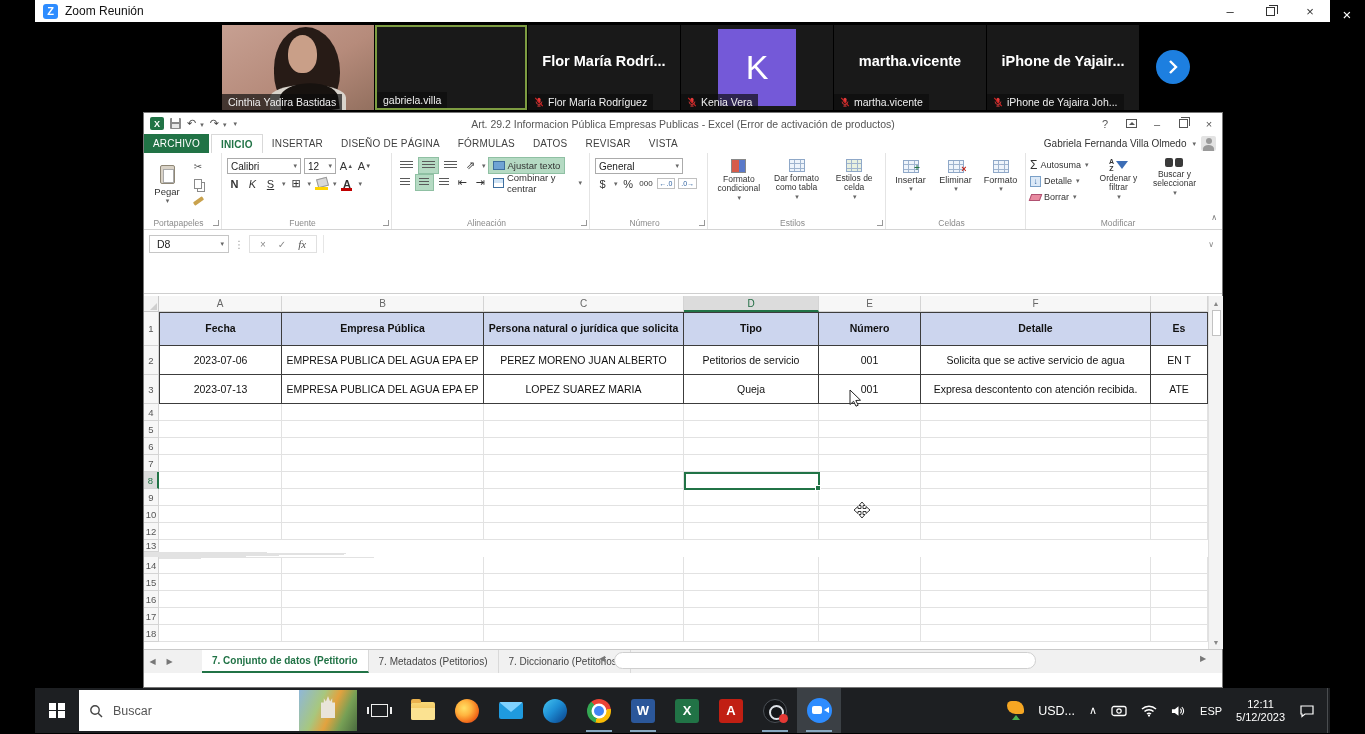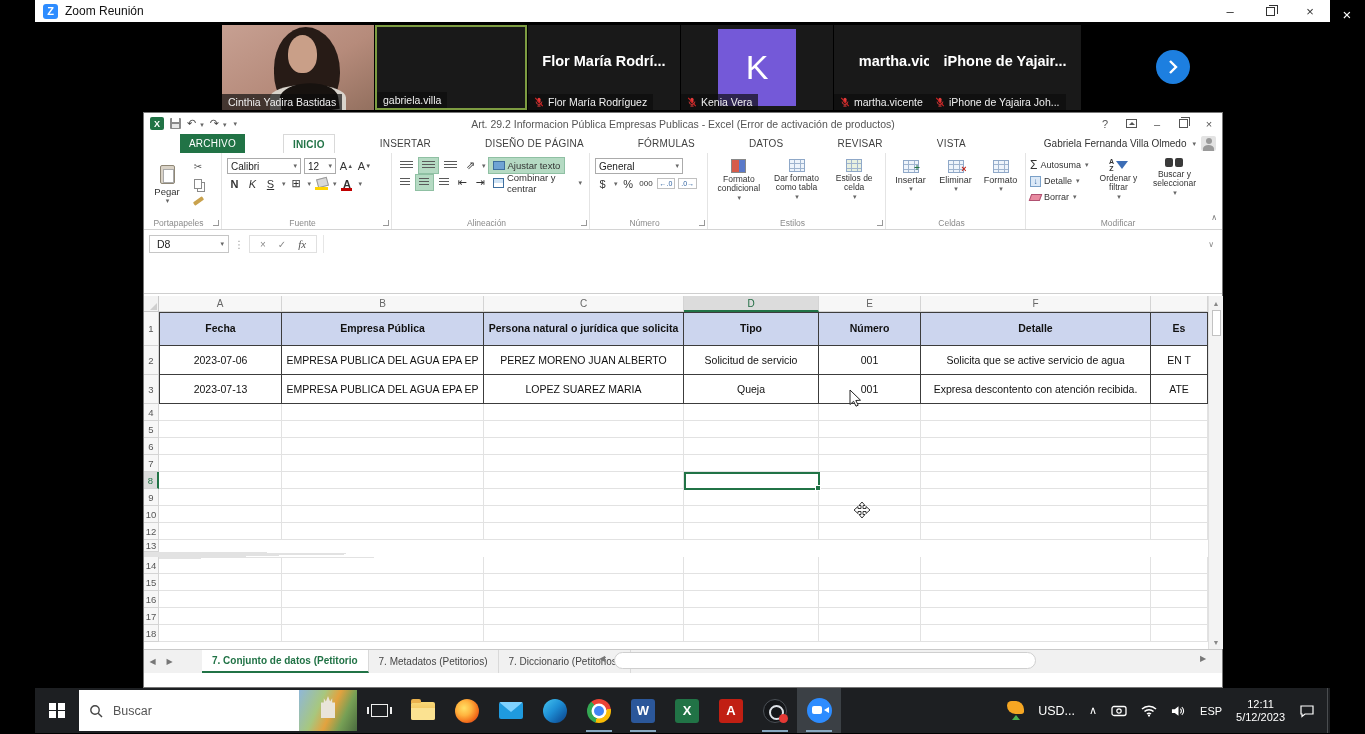--- a/index.html
+++ b/index.html
@@ -41,21 +41,21 @@
   .floppy::after{content:"";position:absolute;left:2px;bottom:1px;width:7px;height:4px;background:#e8e8e8;}
   .xl-title{position:absolute;left:0;right:0;top:0;height:21px;display:flex;align-items:center;justify-content:center;font-size:10.5px;color:#555;pointer-events:none;}
   .xl-ctrl{margin-left:auto;display:flex;align-items:center;height:100%;color:#555;}
   .xlbtn{width:26px;height:100%;display:flex;align-items:center;justify-content:center;font-size:11px;}
   .ribopt{width:11px;height:9px;border:1px solid #555;position:relative;}
   .ribopt::after{content:"";position:absolute;left:2px;top:2px;border-left:3px solid transparent;border-right:3px solid transparent;border-bottom:3px solid #555;}
   .xsmall{width:9px;height:9px;border:1px solid #555;position:relative;}
   .xsmall::before{content:"";position:absolute;left:1px;top:-3px;width:8px;height:8px;border:1px solid #555;border-left:none;border-bottom:none;}
 
   .xl-tabs{left:0;top:21px;width:100%;height:19px;display:flex;align-items:stretch;background:#fff;font-size:10px;}
-  .mtab{display:flex;align-items:center;padding:0 9px;color:#3f3f3f;letter-spacing:.2px;margin-left:36px;}
+  .mtab{display:flex;align-items:center;padding:0 9px;color:#3f3f3f;letter-spacing:.2px;}
   .mtab.file{background:#217346;color:#fff;margin-right:2px;}
   .mtab.on{color:#217346;border:1px solid #d9d9d9;border-bottom:none;background:#fff;font-weight:bold;}
   .account{margin-left:auto;display:flex;align-items:center;gap:5px;font-size:10px;color:#333;padding-right:6px;}
   .avatar{width:15px;height:15px;border-radius:2px;background:#e3e3e3;position:relative;overflow:hidden;}
   .avatar::before{content:"";position:absolute;left:4.5px;top:2px;width:6px;height:6px;border-radius:50%;background:#9a9a9a;}
   .avatar::after{content:"";position:absolute;left:2px;top:9px;width:11px;height:7px;border-radius:50% 50% 0 0;background:#9a9a9a;}
 
   
   .ribbon{left:0;top:40px;width:100%;height:77px;display:flex;background:#fff;border-bottom:1px solid #d4d4d4;}
   .grp{position:relative;border-right:1px solid #e4e4e4;padding:3px 4px 14px 4px;overflow:hidden;flex:none;}
@@ -268,21 +268,21 @@
     <span class="nm">
       <svg width="10" height="10" viewBox="0 0 12 12">
           <rect x="4.2" y="1" width="3.6" height="6" rx="1.8" fill="#e23b3b"></rect>
           <path d="M2.5 5.5 A3.5 3.5 0 0 0 9.5 5.5" stroke="#e23b3b" fill="none"></path>
           <path d="M6 9 V11 M4 11 H8" stroke="#e23b3b"></path>
           <path d="M1.5 1 L10.5 11" stroke="#c22" stroke-width="1.4"></path>
         </svg>
       <span>martha.vicente</span>
     </span>
   </div>
-  <div class="tile" style="left:929px">
+  <div class="tile" style="left:987px">
     <span class="cname">iPhone de Yajair...</span>
     <span class="nm">
       <svg width="10" height="10" viewBox="0 0 12 12">
           <rect x="4.2" y="1" width="3.6" height="6" rx="1.8" fill="#e23b3b"></rect>
           <path d="M2.5 5.5 A3.5 3.5 0 0 0 9.5 5.5" stroke="#e23b3b" fill="none"></path>
           <path d="M6 9 V11 M4 11 H8" stroke="#e23b3b"></path>
           <path d="M1.5 1 L10.5 11" stroke="#c22" stroke-width="1.4"></path>
         </svg>
       <span>iPhone de Yajaira Joh...</span>
     </span>
@@ -572,21 +572,21 @@
           <div class="c hdr" style="width: 135px;">Tipo</div>
           <div class="c hdr" style="width: 102px;">Número</div>
           <div class="c hdr" style="width: 230px;">Detalle</div>
           <div class="c hdr" style="width: 57px;">Es</div>
         </div>
         <div class="g-row" style="height: 29px;">
           <div class="g-num">2</div>
           <div class="c dat first" style="width: 123px;">2023-07-06</div>
           <div class="c dat" style="width: 202px;">EMPRESA PUBLICA DEL AGUA EPA EP</div>
           <div class="c dat" style="width: 200px;">PEREZ MORENO JUAN ALBERTO</div>
-          <div class="c dat" style="width: 135px;">Solicitud de servicio</div>
+          <div class="c dat" style="width: 135px;">Petitorios de servicio</div>
           <div class="c dat" style="width: 102px;">001</div>
           <div class="c dat" style="width: 230px;">Solicita que se active servicio de agua</div>
           <div class="c dat" style="width: 57px;">EN T</div>
         </div>
         <div class="g-row" style="height: 29px;">
           <div class="g-num">3</div>
           <div class="c dat first" style="width: 123px;">2023-07-13</div>
           <div class="c dat" style="width: 202px;">EMPRESA PUBLICA DEL AGUA EPA EP</div>
           <div class="c dat" style="width: 200px;">LOPEZ SUAREZ MARIA</div>
           <div class="c dat" style="width: 135px;">Queja</div>

